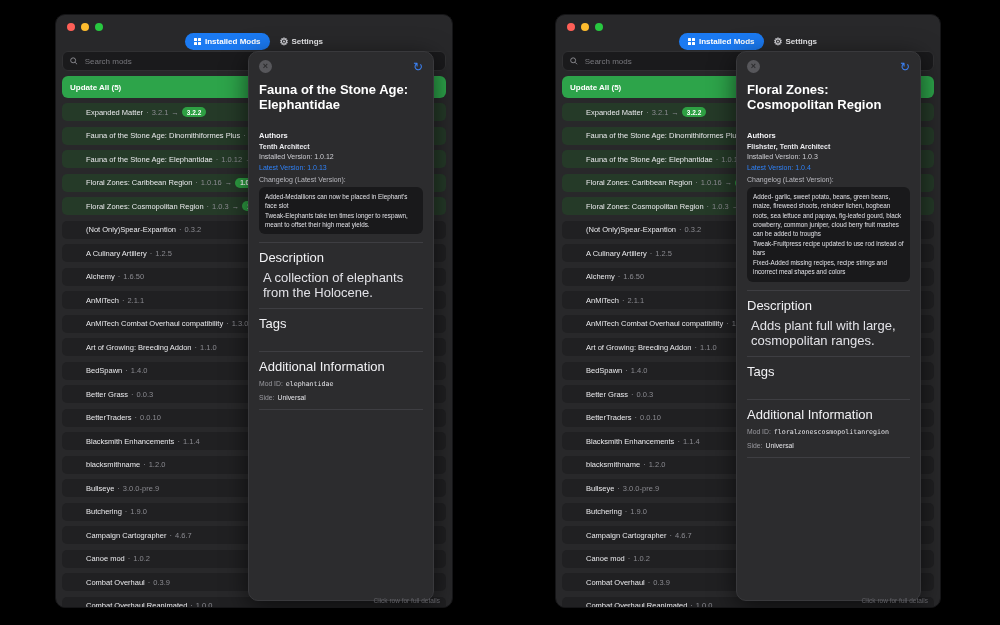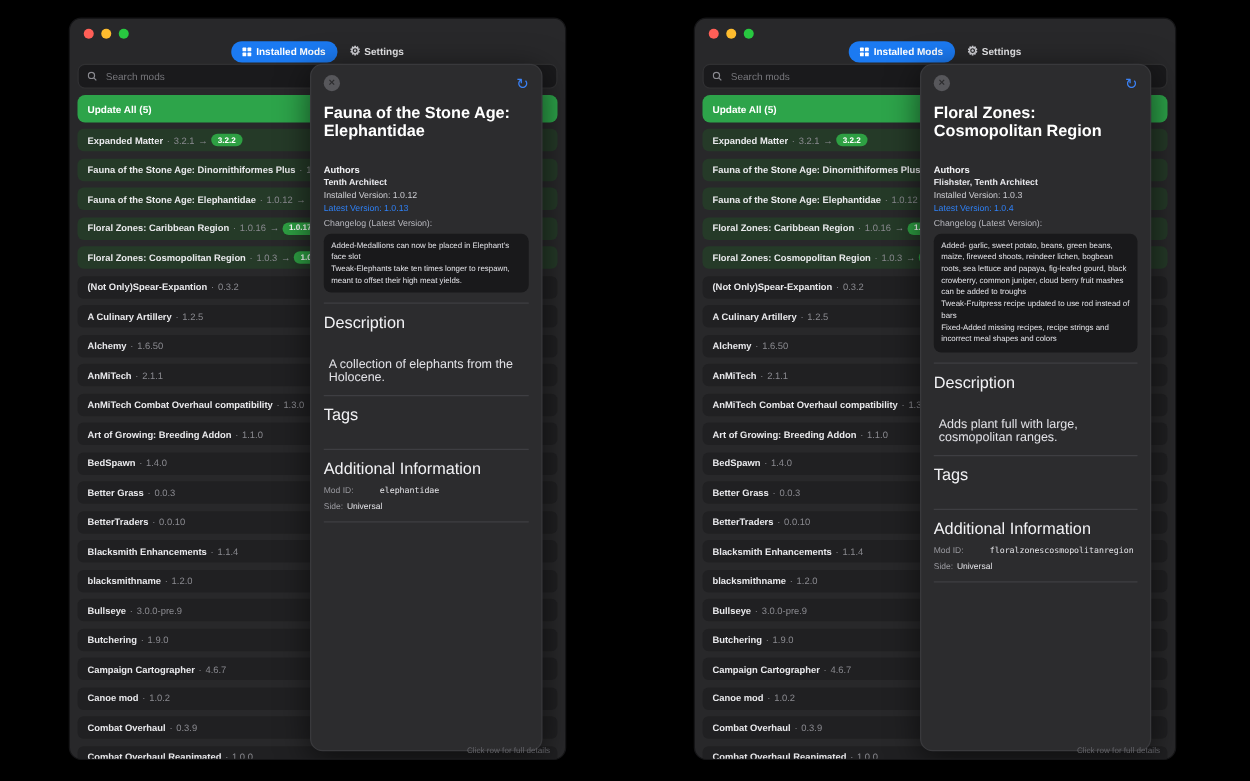--- a/index.html
+++ b/index.html
@@ -54,21 +54,21 @@
     display:flex; align-items:center; padding:0 8px; cursor:pointer;
   }
 
   .mod-list { margin-top:5px; }
   .mod-row {
     height:18px; border-radius:5px; background:#202022;
     display:flex; align-items:center; padding:0 8px; margin-bottom:5.5px;
     white-space:nowrap; overflow:hidden; font-size:7.5px;
   }
   .mod-row.has-update { background:#253a28; }
-  .mod-name { color:#e9e9ec; font-weight:bold; }
+  .mod-name { color:#e9e9ec; font-weight:normal;margin-left:16px; }
   .sep { color:#8a8a90; margin:0 3px; }
   .mod-ver { color:#8a8a90; }
   .mod-arrow { color:#8a8a90; margin:0 3px; }
   .badge {
     background:#2ea043; color:#fff; font-weight:bold; font-size:6.5px;
     padding:1.5px 5px; border-radius:7px; flex:0 0 auto;
   }
 
   .panel {
     position:absolute; top:36px; height:550px;
@@ -92,24 +92,24 @@
   .p-author { font-size:7px; font-weight:bold; color:#e8e8ec; margin-top:3px; }
   .p-meta { font-size:7px; color:#cfcfd4; margin-top:3.5px; }
   .p-latest { color:#2f81f7; }
   .p-chlog-label { font-size:7px; color:#b9b9bf; margin-top:5px; }
   .chlog {
     margin-top:4px; background:#19191b; border-radius:6px; padding:5px 6px;
     font-size:6.3px; line-height:1.5; color:#e2e2e7; white-space:pre-line;
   }
   .divider { border-top:1px solid #3e3e42; margin:8px 0 7px 0; }
   .section-label { font-size:13px; font-weight:normal; color:#f2f2f5; }
-  .section-text { font-size:10px; color:#e2e2e7; margin-top:21px; padding-left:4px; }
+  .section-text { font-size:13px; color:#e2e2e7; margin-top:5px; padding-left:4px; }
   .tags-space { height:12px; }
   .info-line { font-size:6.8px; color:#9a9aa0; margin-top:6px; }
-  .info-line .mono { font-family:"DejaVu Sans Mono", monospace; color:#e4e4e8; margin-left:21px; font-size:6.6px; }
+  .info-line .mono { font-family:"DejaVu Sans Mono", monospace; color:#e4e4e8; margin-left:3px; font-size:6.6px; }
   .info-line .plain { color:#e4e4e8; margin-left:3px; }
 
   .footer-hint {
     position:absolute; right:12px; bottom:3px;
     font-size:6.5px; color:#616166; z-index:6;
   }
 </style>
 </head>
 <body>
 

